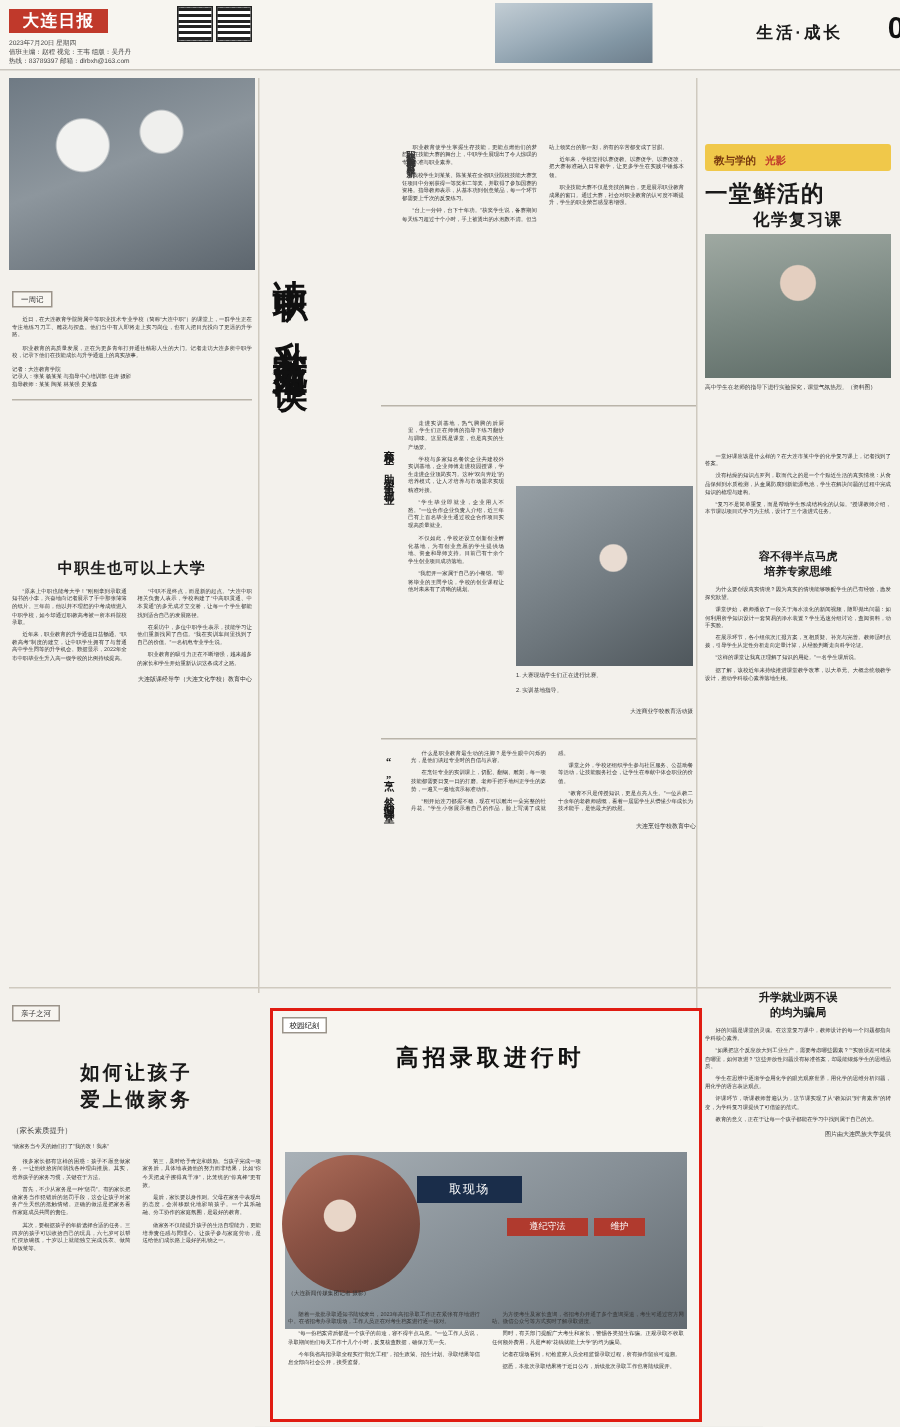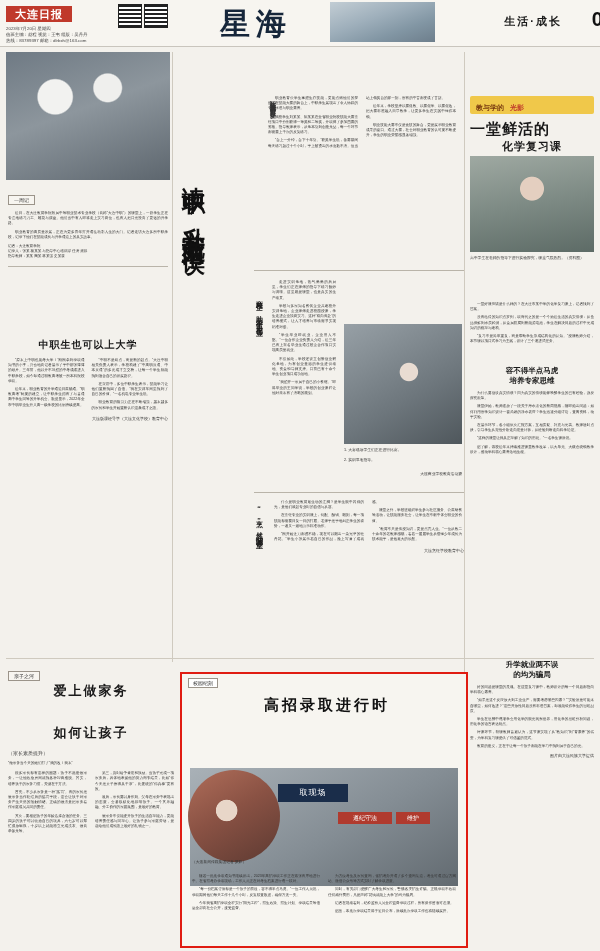--- a/index.html
+++ b/index.html
@@ -138,21 +138,20 @@
   <div class="masthead">
     <div class="logo">大连日报</div>
     <div class="mast-meta">
       <div>2023年7月20日 星期四</div>
       <div>值班主编：赵程 视觉：王韦 组版：吴丹丹</div>
       <div>热线：83789397  邮箱：dlrbxh@163.com</div>
     </div>
     <div class="qr"></div>
     <div class="qr qr2"></div>
     <div class="mast-art"></div>
-    <div class="mast-title">星海</div>
     <div class="mast-section">生活·成长</div>
     <div class="mast-pageno">07</div>
   </div>
 
   <div class="col-rule" style="left:172px;top:52px;width:1px;height:610px;"></div>
   <div class="col-rule" style="left:464px;top:52px;width:1px;height:890px;"></div>
   <div class="col-rule" style="left:6px;top:658px;width:588px;height:1px;"></div>
 
   <div class="photo kitchen" style="left:6px;top:52px;width:164px;height:128px;"></div>
 
@@ -164,21 +163,21 @@
     </div>
     <div class="tiny" style="margin-top:4px;">
       <div>记者：大连教育学院</div>
       <div>记录人：张某 杨某某 与指导中心培训部 任涛 摄影</div>
       <div>指导教师：某某 陶某 林某强 史某森</div>
     </div>
     <div class="ruleline" style="margin-top:6px;"></div>
   </div>
 
   <div style="position:absolute;left:8px;top:338px;width:160px;">
-    <div class="blk-title" style="font-size:10px;letter-spacing:1px;text-align:center;">中职生也可以上大学</div>
+    <div class="blk-title" style="font-size:10px;letter-spacing:1px;text-align:center;margin-top:34px;">中职生也可以上大学</div>
     <div class="tiny" style="margin-top:6px;column-count:2;column-gap:7px;">
       <p>“原来上中职也能考大学！”刚刚拿到录取通知书的小李，兴奋地向记者展示了手中那张薄薄的纸片。三年前，他以并不理想的中考成绩进入中职学校，如今却通过职教高考被一所本科院校录取。</p>
       <p>近年来，职业教育的升学通道日益畅通。“职教高考”制度的建立，让中职学生拥有了与普通高中学生同等的升学机会。数据显示，2022年全市中职毕业生升入高一级学校的比例持续提高。</p>
       <p>“中职不是终点，而是新的起点。”大连中职相关负责人表示，学校构建了“中高职贯通、中本贯通”的多元成才立交桥，让每一个学生都能找到适合自己的发展路径。</p>
       <p>在采访中，多位中职学生表示，技能学习让他们重新找回了自信。“我在实训车间里找到了自己的价值。”一名机电专业学生说。</p>
       <p>职业教育的吸引力正在不断增强，越来越多的家长和学生开始重新认识这条成才之路。</p>
     </div>
     <div class="sig" style="margin-top:4px;">大连版课经导学（大连文化学校）教育中心</div>
   </div>
 
@@ -264,22 +263,22 @@
       <p>“如果把这个反应放大到工业生产，需要考虑哪些因素？”“实验误差可能来自哪里，如何改进？”这些开放性问题没有标准答案，却最能锻炼学生的思维品质。</p>
       <p>学生在思辨中逐渐学会用化学的眼光观察世界，用化学的思维分析问题，用化学的语言表达观点。</p>
       <p>评课环节，听课教师普遍认为，这节课实现了从“教知识”到“育素养”的转变，为学科复习课提供了可借鉴的范式。</p>
       <p>教育的意义，正在于让每一个孩子都能在学习中找到属于自己的光。</p>
     </div>
     <div class="sig" style="margin-top:4px;">图片由大连民族大学提供</div>
   </div>
 
   <div class="bottomleftbox">
     <span class="tag">亲子之河</span>
+    <div class="blk-title" style="margin-top:24px;font-size:13px;text-align:center;letter-spacing:2px;">如何让孩子</div>
     <div class="blk-title" style="font-size:13px;text-align:center;letter-spacing:2px;">爱上做家务</div>
-    <div class="blk-title" style="margin-top:24px;font-size:13px;text-align:center;letter-spacing:2px;">如何让孩子</div>
     <div class="kicker" style="margin-top:8px;">（家长素质提升）</div>
     <div class="tiny" style="margin-top:5px;">“做家务当今天的她们打了”我的改！我来”</div>
     <div class="tiny" style="margin-top:5px;column-count:2;column-gap:8px;">
       <p>很多家长都有这样的困惑：孩子不愿意做家务，一让他收拾房间就找各种理由推脱。其实，培养孩子的家务习惯，关键在于方法。</p>
       <p>首先，不少从家务是一种“惩罚”。有的家长把做家务当作犯错后的惩罚手段，这会让孩子对家务产生天然的抵触情绪。正确的做法是把家务看作家庭成员共同的责任。</p>
       <p>其次，要根据孩子的年龄选择合适的任务。三四岁的孩子可以收拾自己的玩具，六七岁可以帮忙摆放碗筷，十岁以上就能独立完成洗衣、做简单饭菜等。</p>
       <p>第三，及时给予肯定和鼓励。当孩子完成一项家务后，具体地表扬他的努力而非结果，比如“你今天把桌子擦得真干净”，比笼统的“你真棒”更有效。</p>
       <p>最后，家长要以身作则。父母在家务中表现出的态度，会潜移默化地影响孩子。一个其乐融融、分工协作的家庭氛围，是最好的教育。</p>
       <p>做家务不仅能提升孩子的生活自理能力，更能培养责任感与同理心。让孩子参与家庭劳动，是送给他们成长路上最好的礼物之一。</p>
     </div>

